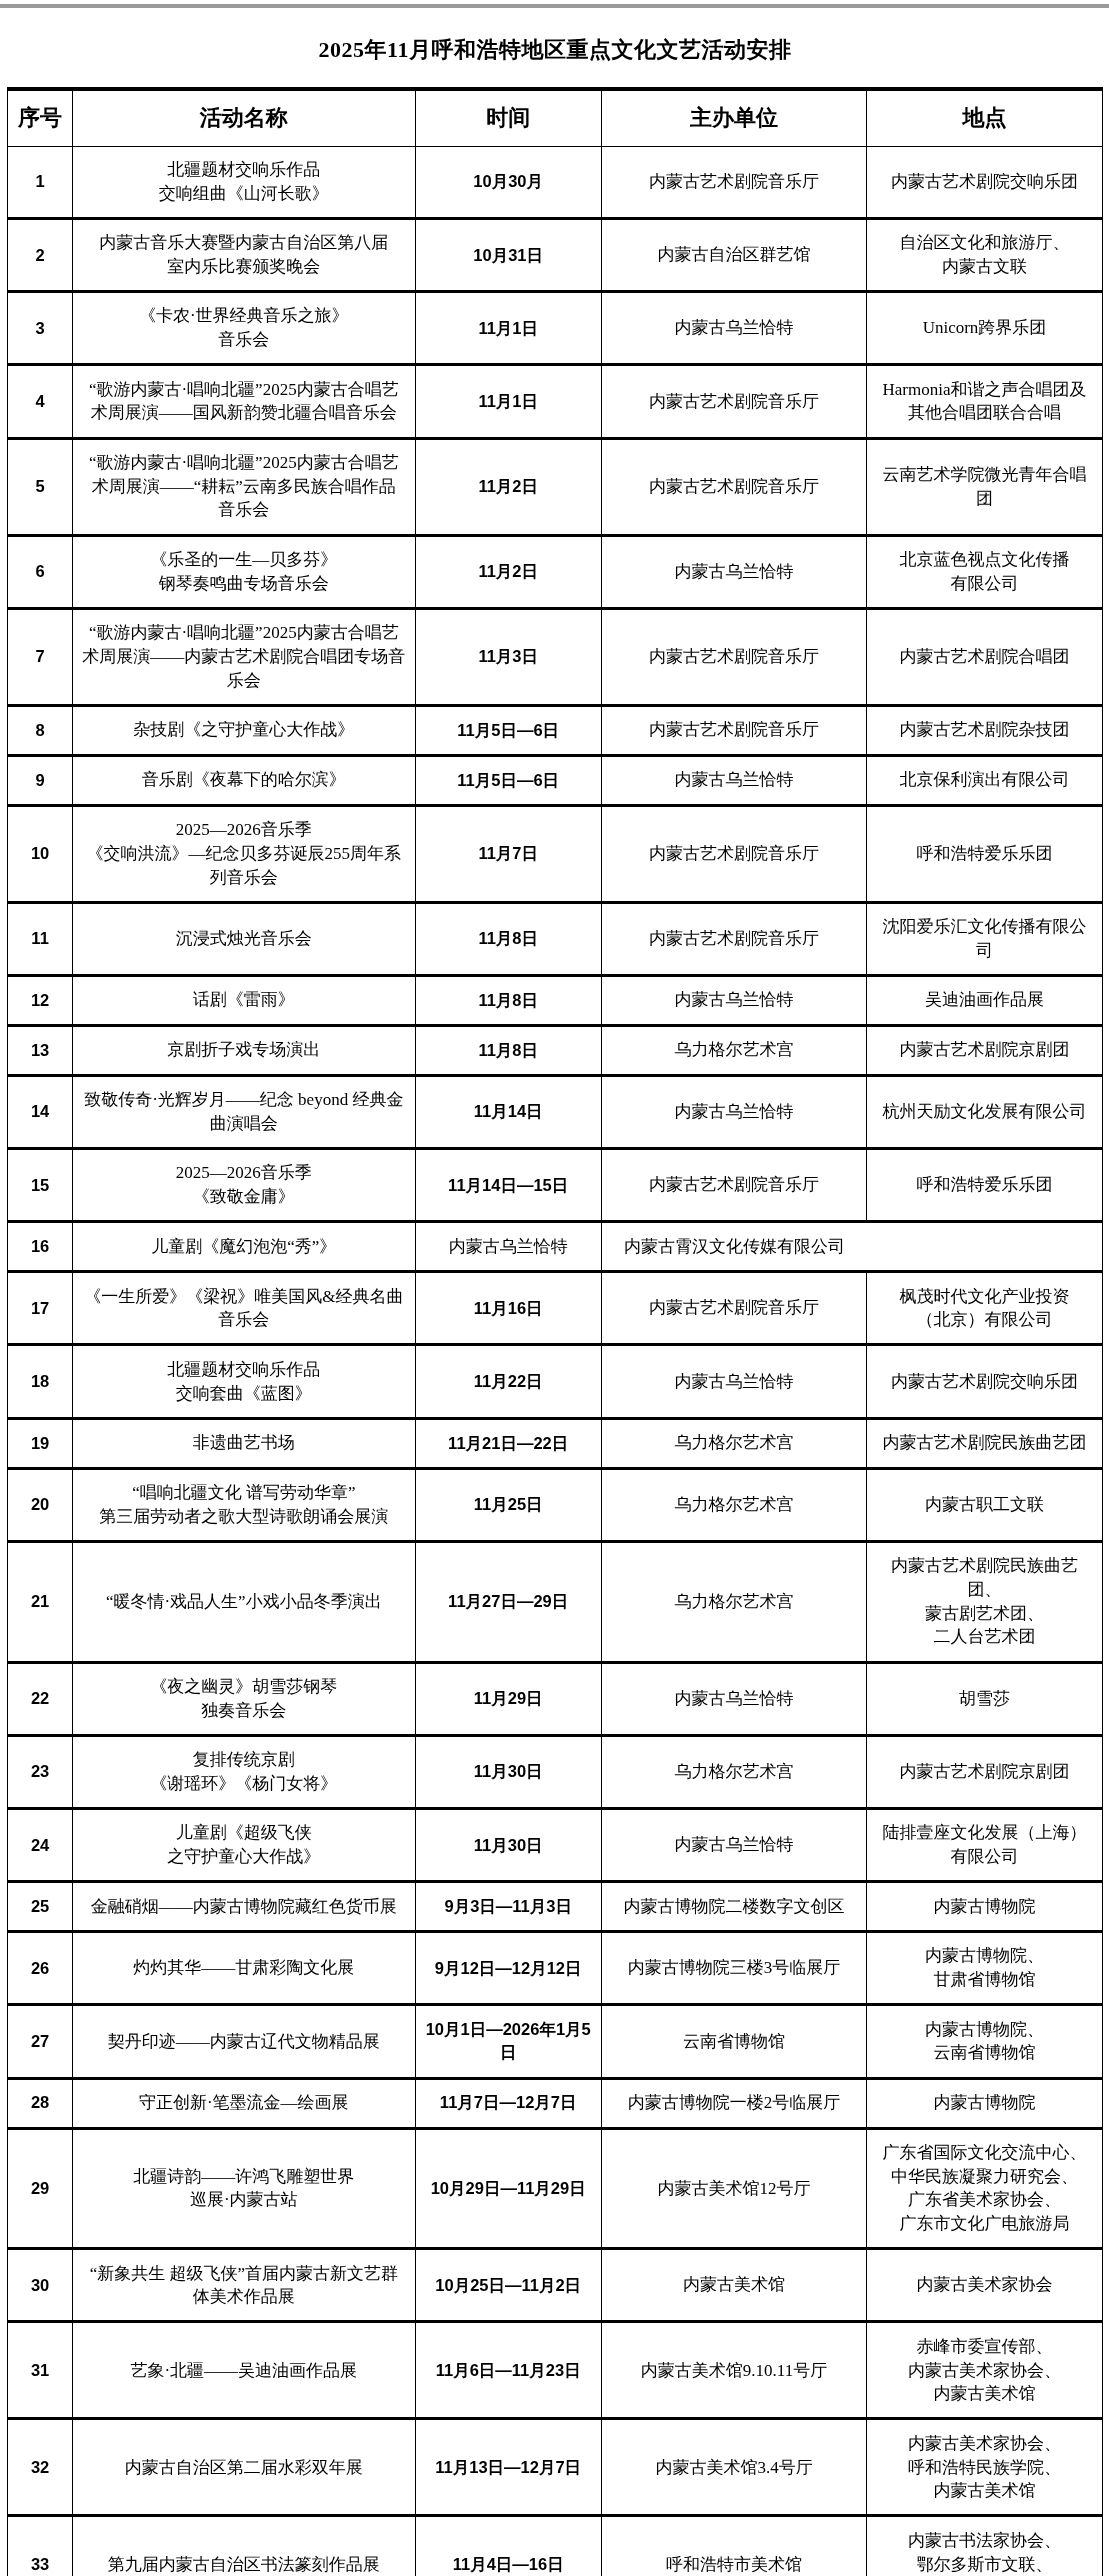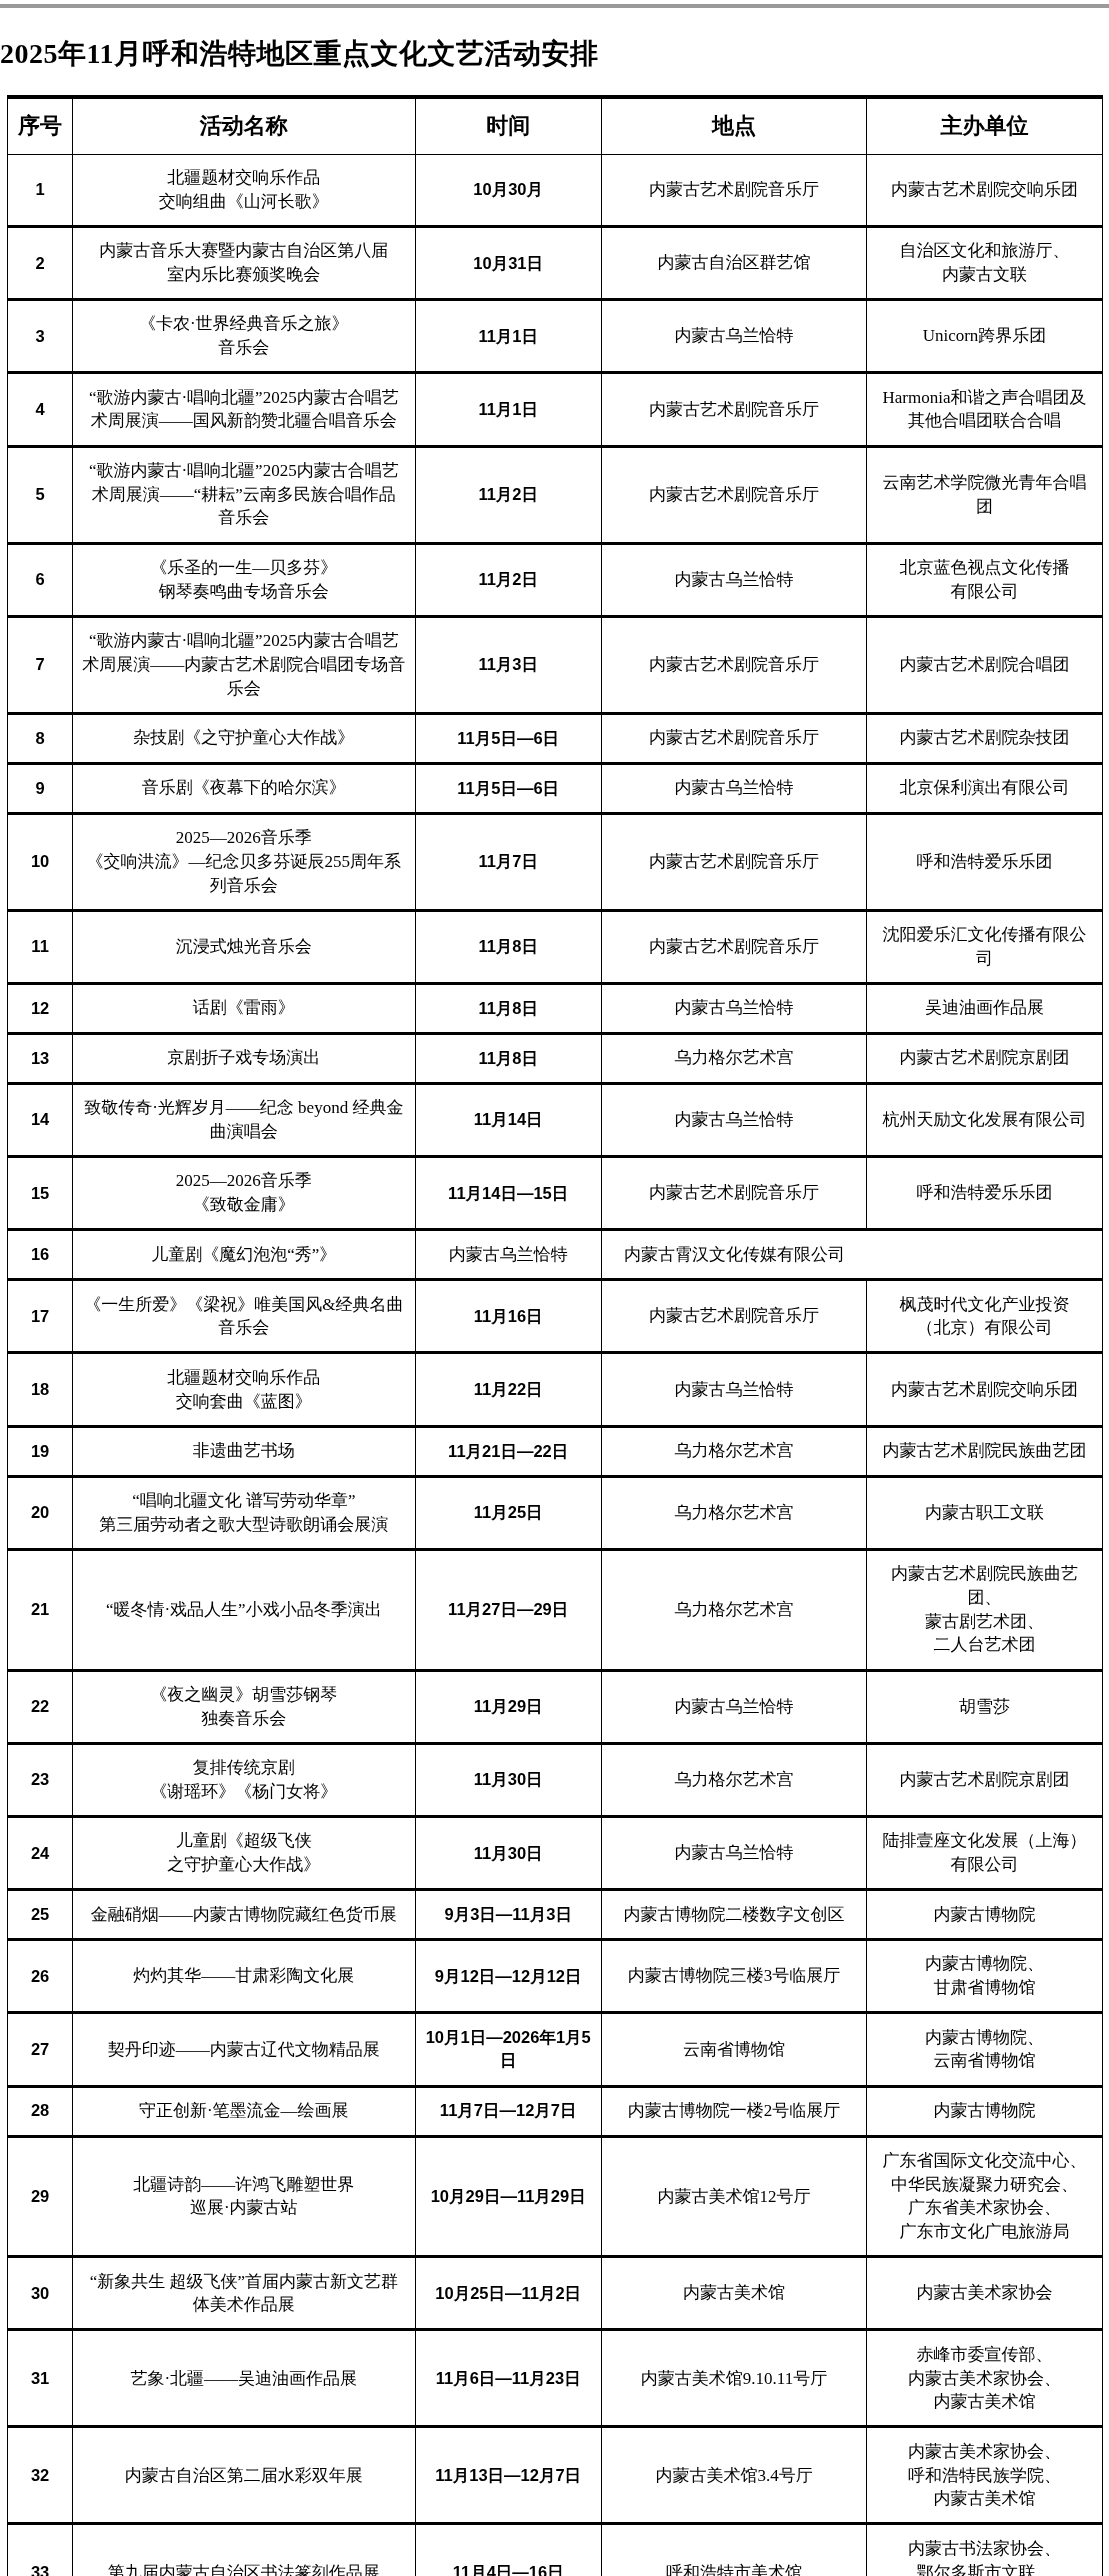--- a/index.html
+++ b/index.html
@@ -11,22 +11,22 @@
     width: 1110px;
     font-family: "Liberation Serif", "DejaVu Serif", serif;
     color: #000;
   }
   .top-strip {
     height: 4.1px;
     background: #9a9a9a;
     margin: 4.1px 0 0 0;
   }
   .title {
-    text-align: left;
-    font-size: 28px;
+    text-align: center;
+    font-size: 22px;
     font-weight: bold;
     padding: 27px 0 21.6px 0;
     letter-spacing: 0.5px;
     font-family: "Liberation Serif", "DejaVu Serif", serif;
   }
   .table {
     margin: 0 7.2px;
     border-left: 1.5px solid #000;
     border-right: 1.5px solid #000;
     border-top: 4.1px solid #000;
@@ -71,22 +71,22 @@
 
 <div class="top-strip"></div>
 
 <div class="title">2025年11月呼和浩特地区重点文化文艺活动安排</div>
 
 <div class="table">
   <div class="row header-row">
     <div class="cell c-no">序号</div>
     <div class="cell c-name">活动名称</div>
     <div class="cell c-time">时间</div>
+    <div class="cell c-org">主办单位</div>
     <div class="cell c-place">地点</div>
-    <div class="cell c-org">主办单位</div>
   </div>
 
   <div>
       <div class="row">
     <div class="cell c-no" ,="">1</div>
     <div class="cell c-name">北疆题材交响乐作品
 交响组曲《山河长歌》</div>
     <div class="cell c-time">10月30月</div>
     <div class="cell c-place">内蒙古艺术剧院音乐厅</div>
     <div class="cell c-org">内蒙古艺术剧院交响乐团</div>

